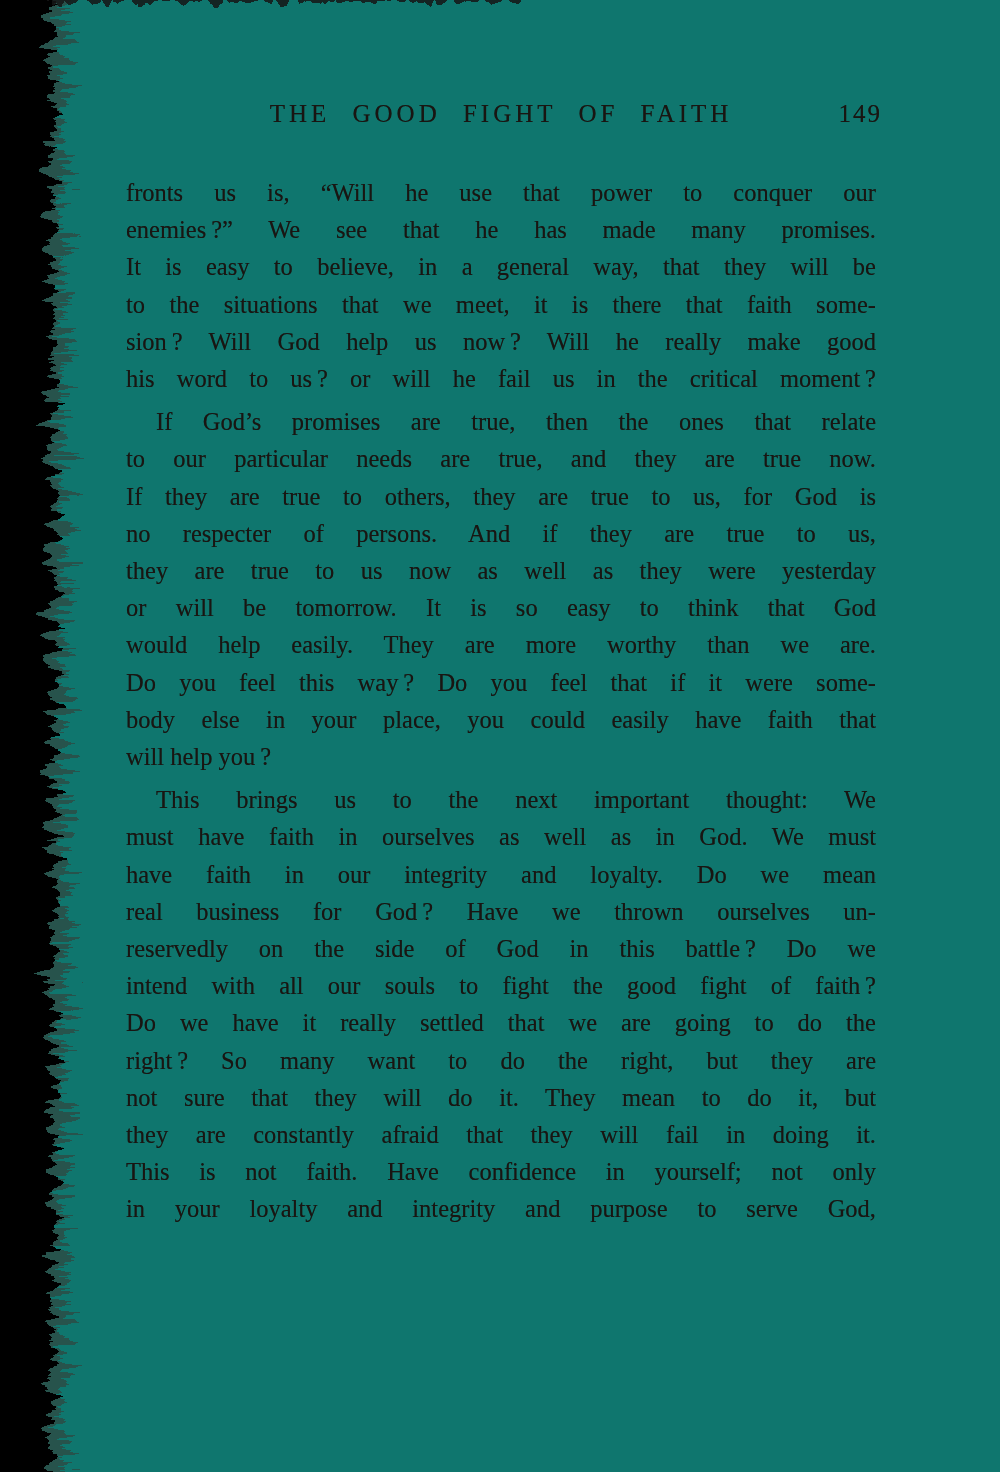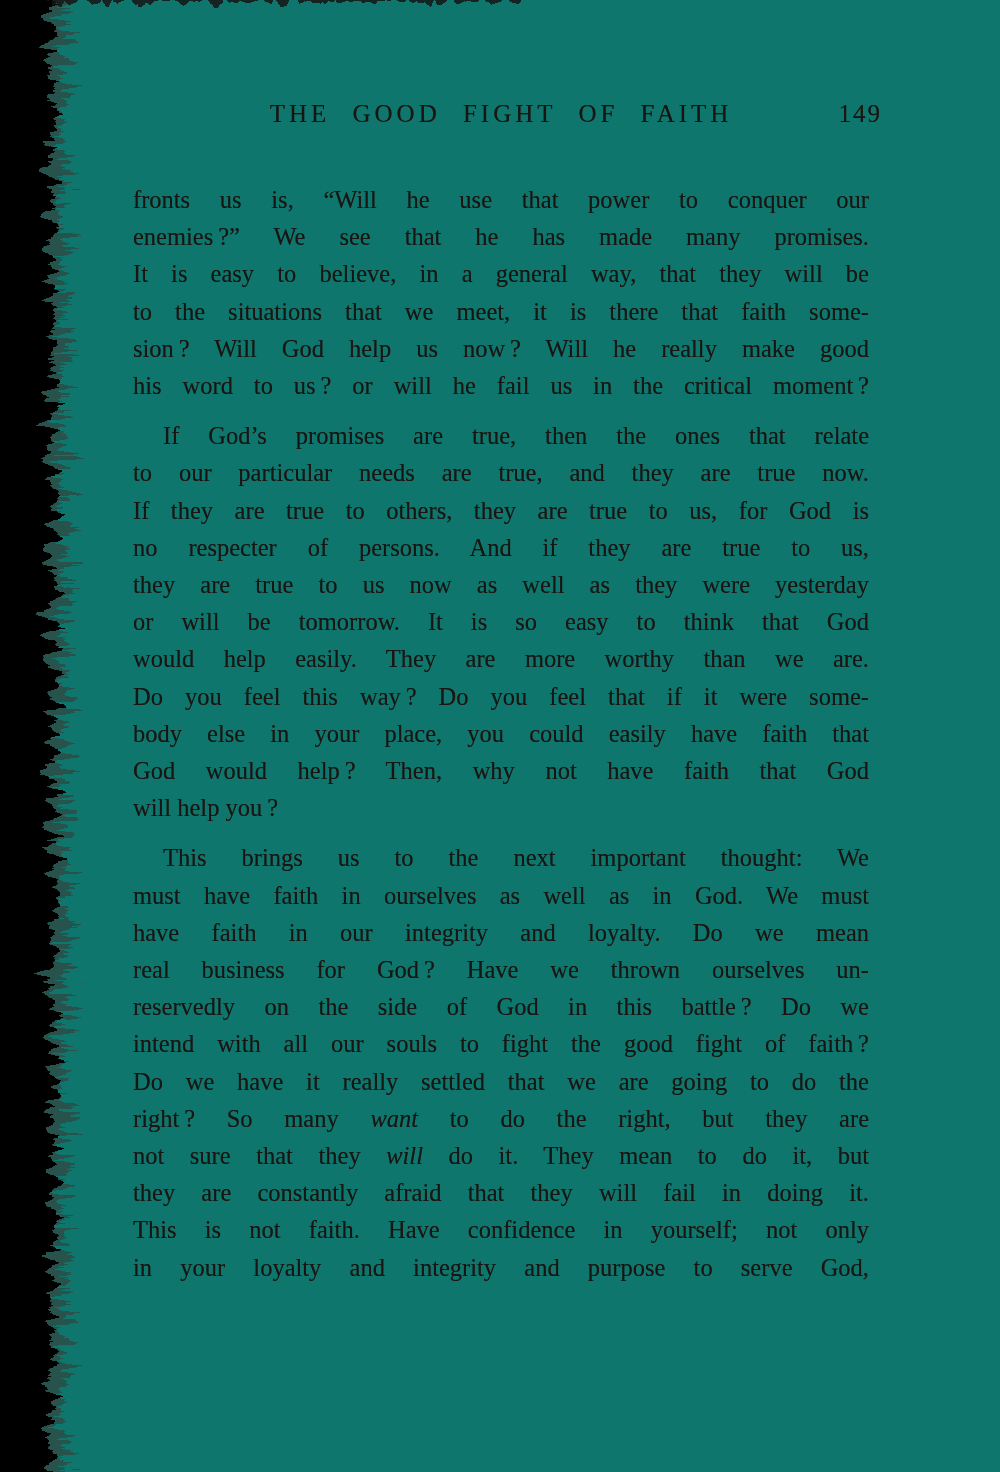--- a/index.html
+++ b/index.html
@@ -49,29 +49,29 @@
   }
   .text-block {
     position: absolute;
     left: 120px;
     top: 168px;
     width: 762px;
     font-size: 24.5px;
     line-height: 37.2px;
     text-shadow: 0 0 0.5px rgba(25,18,10,0.5);
   }
-  .paragraph { margin: 13px; }
+  .paragraph { margin: 6px; }
   .line {
     text-align: justify;
     text-align-last: justify;
     white-space: normal;
   }
   .line.noj { text-align-last: left; }
   .line.indent { padding-left: 30px; }
-  .it { font-style: italic; }
+  .it { }
 </style>
 </head>
 <body>
 
 <div class="page">
 
   <svg class="binding-svg" width="620" height="1472" viewBox="0 0 620 1472" aria-hidden="true">
     <defs>
       <filter id="rough1" x="-80%" y="-5%" width="300%" height="110%">
         <feTurbulence type="fractalNoise" baseFrequency="0.015 0.09" numOctaves="4" seed="11" result="n"></feTurbulence>
@@ -111,21 +111,20 @@
       <div class="paragraph">
         <div class="line indent"><span>If God’s promises are true, then the ones that relate</span></div>
         <div class="line"><span>to our particular needs are true, and they are true now.</span></div>
         <div class="line"><span>If they are true to others, they are true to us, for God is</span></div>
         <div class="line"><span>no respecter of persons. And if they are true to us,</span></div>
         <div class="line"><span>they are true to us now as well as they were yesterday</span></div>
         <div class="line"><span>or will be tomorrow. It is so easy to think that God</span></div>
         <div class="line"><span>would help easily. They are more worthy than we are.</span></div>
         <div class="line"><span>Do you feel this way ? Do you feel that if it were some-</span></div>
         <div class="line"><span>body else in your place, you could easily have faith that</span></div>
-        <div class="line"><span>God would help ? Then, why not have faith that God</span></div>
         <div class="line noj"><span>will help you ?</span></div>
       </div>
       <div class="paragraph">
         <div class="line indent"><span>This brings us to the next important thought: We</span></div>
         <div class="line"><span>must have faith in ourselves as well as in God. We must</span></div>
         <div class="line"><span>have faith in our integrity and loyalty. Do we mean</span></div>
         <div class="line"><span>real business for God ? Have we thrown ourselves un-</span></div>
         <div class="line"><span>reservedly on the side of God in this battle ? Do we</span></div>
         <div class="line"><span>intend with all our souls to fight the good fight of faith ?</span></div>
         <div class="line"><span>Do we have it really settled that we are going to do the</span></div>

